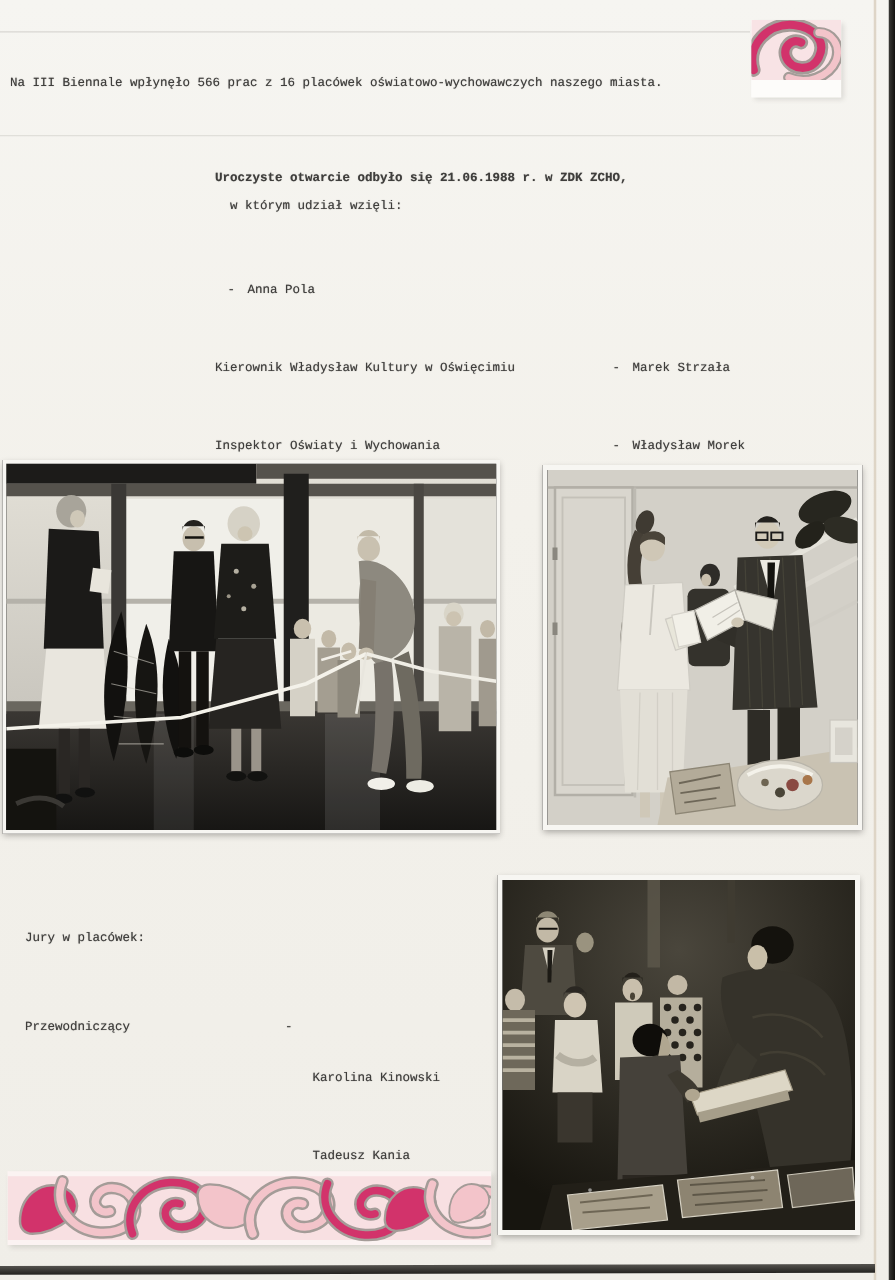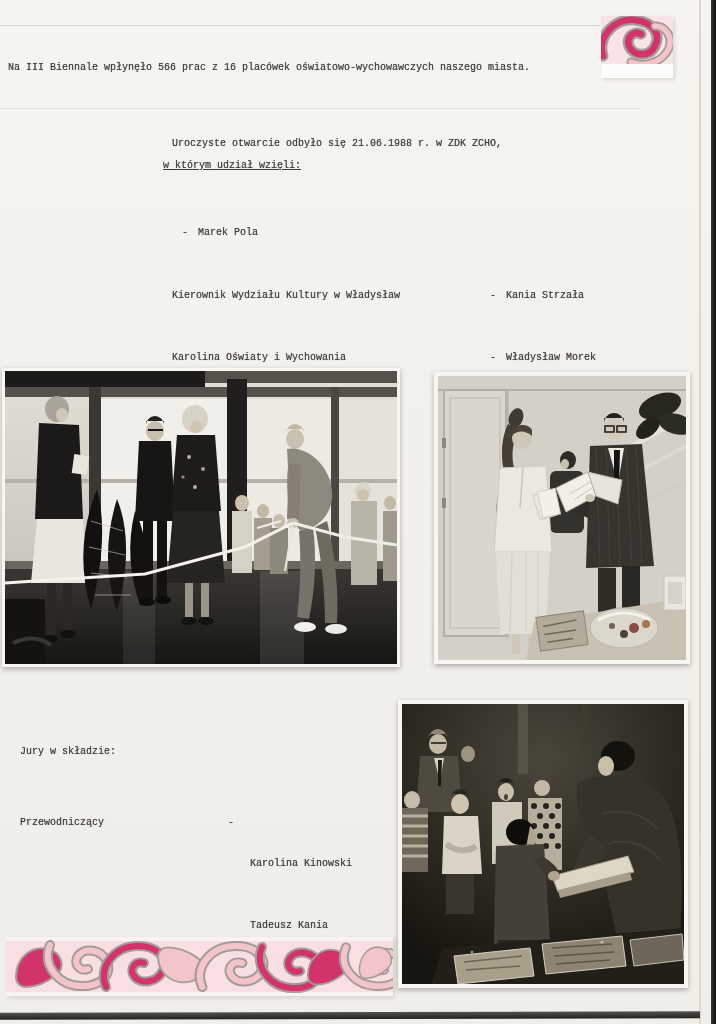--- a/index.html
+++ b/index.html
@@ -36,35 +36,35 @@
 </head>
 <body>
 
 <div id="scan">
 
   <div class="scanline" style="left:0;top:25px;width:600px;"></div>
   <div class="scanline" style="left:0;top:108px;width:640px;opacity:.7;"></div>
 
   <div class="tw" style="left:8px;top:58px;width:584px;">Na III Biennale wpłynęło 566 prac z 16 placówek oświatowo-wychowawczych naszego miasta.</div>
 
-  <div class="tw" style="left:172px;top:134px;width:520px;">Uroczyste otwarcie odbyło się 21.06.1988 r. w ZDK ZCHO,</div>
-  <div class="tw" style="left:163px;top:156px;width:520px;text-decoration:underline;">w którym udział wzięli:</div>
+  <div class="tw" style="left:172px;top:134px;width:520px;font-weight:bold;">Uroczyste otwarcie odbyło się 21.06.1988 r. w ZDK ZCHO,</div>
+  <div class="tw" style="left:184px;top:156px;width:520px;">w którym udział wzięli:</div>
 
   <div class="tw" style="left:172px;top:182px;width:540px;">
     <div class="row">
       <span class="dash">-</span>
-      <span class="name">Marek Pola</span>
-    </div>
-    <div class="row">
-      <span class="role">Kierownik Wydziału Kultury w Władysław</span>
-      <span class="dash">-</span>
-      <span class="name">Kania Strzała</span>
-    </div>
-    <div class="row">
-      <span class="role">Karolina Oświaty i Wychowania</span>
+      <span class="name">Anna Pola</span>
+    </div>
+    <div class="row">
+      <span class="role">Kierownik Władysław Kultury w Oświęcimiu</span>
+      <span class="dash">-</span>
+      <span class="name">Marek Strzała</span>
+    </div>
+    <div class="row">
+      <span class="role">Inspektor Oświaty i Wychowania</span>
       <span class="dash">-</span>
       <span class="name">Władysław Morek</span>
     </div>
     <div class="row">
       <span class="role">Z-ca Inspektora Oświaty i Wychowania</span>
       <span class="dash">-</span>
       <span class="name">Anna Kania</span>
     </div>
     <div class="row">
       <span class="role">Urząd Miasta reprezentowała</span>
@@ -242,21 +242,21 @@
       <circle cx="196" cy="252" r="5" fill="#8a4a42"></circle>
       <circle cx="208" cy="248" r="4" fill="#a8764a"></circle>
       <circle cx="186" cy="258" r="4" fill="#4a4538"></circle>
       <circle cx="174" cy="250" r="3" fill="#6e6552"></circle>
       <rect x="226" y="200" width="22" height="34" fill="#e8e6de" stroke="#c9c6be"></rect>
       <rect x="230" y="206" width="14" height="22" fill="#d5d2ca"></rect>
     </svg>
   </div>
 
   <div class="tw" style="left:20px;top:701px;width:380px;">
-    <div style="margin-bottom:8px;">Jury w składzie:</div>
+    <div style="margin-bottom:8px;">Jury w placówek:</div>
     <div class="row">
       <span class="chair">Przewodniczący</span>
       <span class="dash2">-</span>
       <span>
         <div>Karolina Kinowski</div>
         <div>Tadeusz Kania</div>
         <div>Teresa Rożenek</div>
         
         
         

